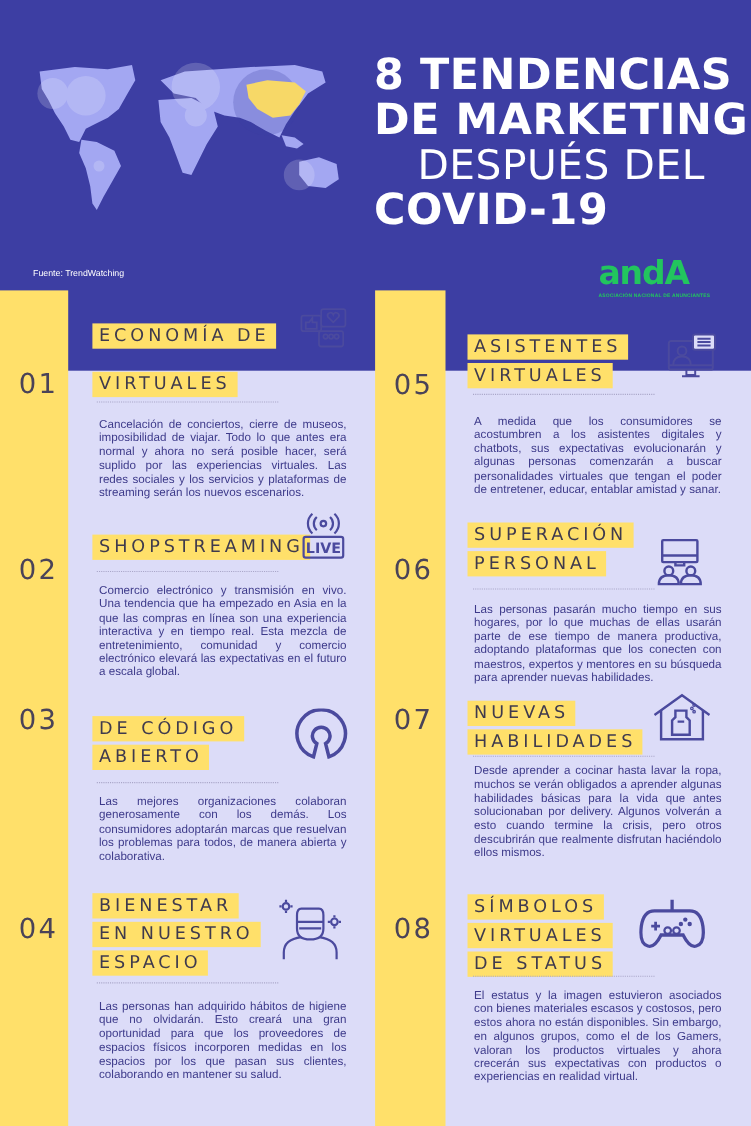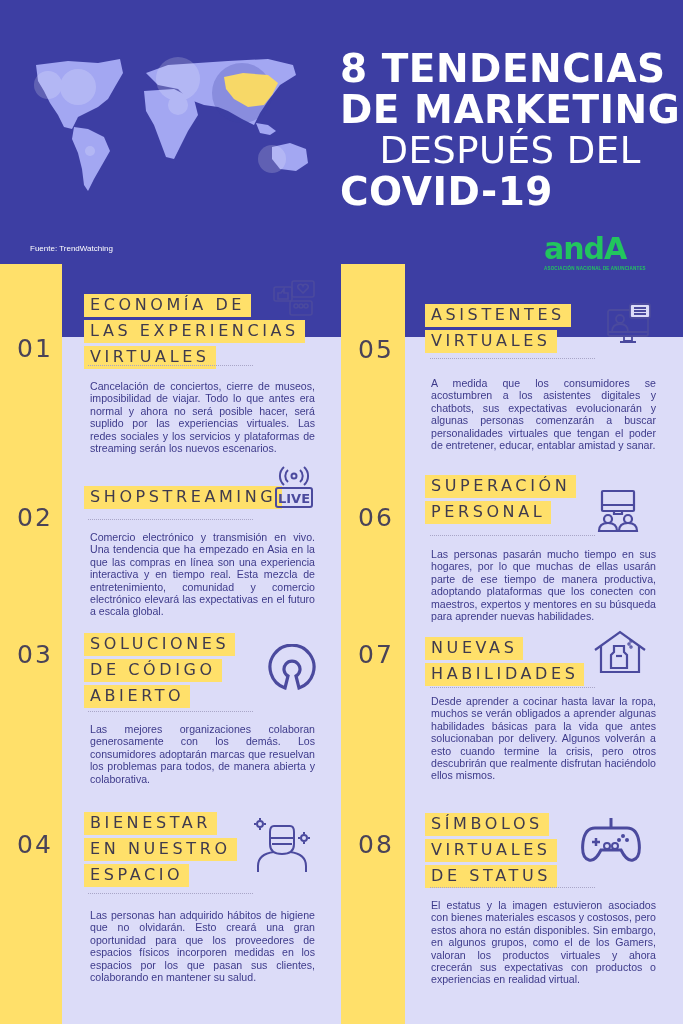--- a/index.html
+++ b/index.html
@@ -73,21 +73,21 @@
     <div class="sub">ASOCIACIÓN NACIONAL DE ANUNCIANTES</div>
   </div>
 </div>
 
 <div class="ycol left"></div>
 <div class="ycol right"></div>
 
 <div class="num" style="left:17px;top:334px;">01</div>
 <div class="htitle" style="left:84px;top:294px;">
   <span>ECONOMÍA DE</span><br>
-  <span>LAS EXPERIENCIAS</span><br>
+  <br>
   <span>VIRTUALES</span>
 </div>
 <div class="icon" style="left:272px;top:279px;">
   <svg width="46" height="40" viewBox="0 0 46 40" fill="none" stroke="#4b4a9e" stroke-width="1.6">
     <rect x="2" y="8" width="18" height="14" rx="2"></rect>
       <path d="M6,20 v-6 h3 l3,-4 v4 h4 v6 z"></path>
     <rect x="20" y="2" width="22" height="16" rx="2"></rect>
       <path d="M31,14 l-5,-5 a2.5,2.5 0 0 1 5,-2 a2.5,2.5 0 0 1 5,2 z"></path>
     <rect x="18" y="22" width="22" height="14" rx="2"></rect>
       <circle cx="24" cy="27" r="2"></circle>
@@ -111,21 +111,21 @@
       <path d="M31,1 a12,12 0 0 1 0,18"></path>
     <rect x="3" y="22" width="36" height="19" rx="2"></rect>
     <text x="21" y="37" font-size="13" font-weight="bold" fill="#4b4a9e" stroke="none" text-anchor="middle" font-family="DejaVu Sans, sans-serif">LIVE</text>
   </svg>
 </div>
 <div class="dots" style="left:88px;top:519px;"></div>
 <div class="desc" style="left:90px;top:531px;">Comercio electrónico y transmisión en vivo. Una tendencia que ha empezado en Asia en la que las compras en línea son una experiencia interactiva y en tiempo real. Esta mezcla de entretenimiento, comunidad y comercio electrónico elevará las expectativas en el futuro a escala global.</div>
 
 <div class="num" style="left:17px;top:640px;">03</div>
 <div class="htitle" style="left:84px;top:633px;">
-  <span>SOLUCIONES</span><br>
+  <br>
   <span>DE CÓDIGO</span><br>
   <span>ABIERTO</span>
 </div>
 <div class="icon" style="left:266px;top:644px;">
   <svg width="52" height="48" viewBox="0 0 52 48" fill="none" stroke="#4b4a9e" stroke-width="3.2">
     <path d="M19,44 L22,32 A8,8 0 1 1 30,32 L33,44 A22,22 0 1 0 19,44 Z"></path>
   </svg>
 </div>
 <div class="dots" style="left:88px;top:711px;"></div>
 <div class="desc" style="left:90px;top:723px;">Las mejores organizaciones colaboran generosamente con los demás. Los consumidores adoptarán marcas que resuelvan los problemas para todos, de manera abierta y colaborativa.</div>

